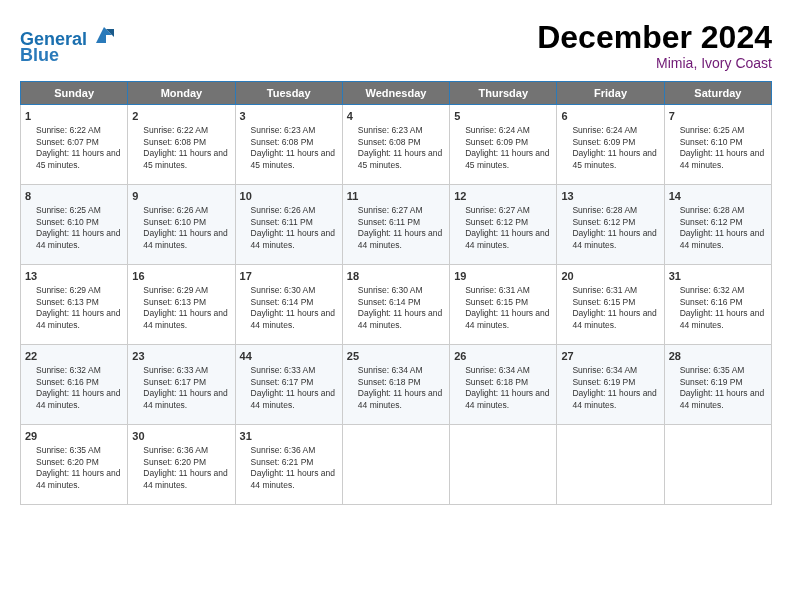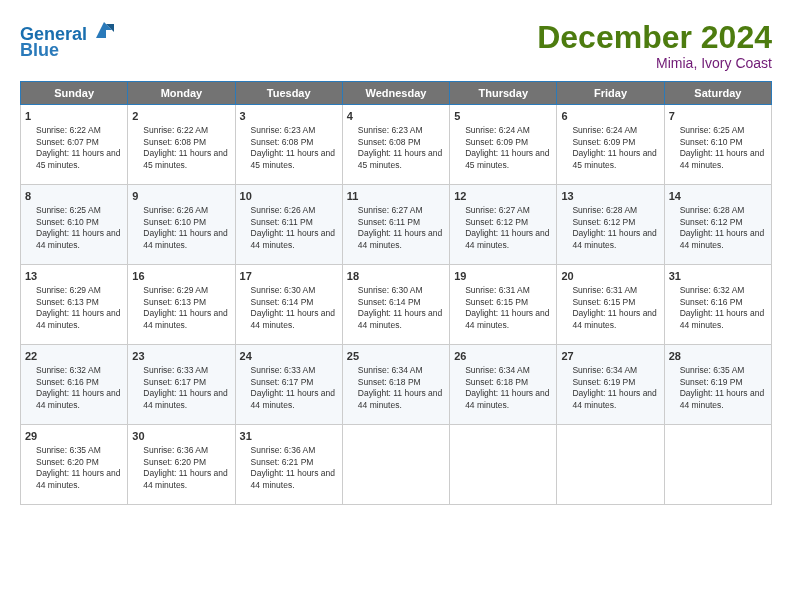--- a/index.html
+++ b/index.html
@@ -12,21 +12,21 @@
     }
     .page {
       width: 792px;
       height: 612px;
       padding: 20px 20px 10px 20px;
       background: #fff;
     }
     .header {
       display: flex;
       justify-content: space-between;
-      align-items: flex-start;
+      align-items: center;
       margin-bottom: 10px;
     }
     .logo {
       display: flex;
       align-items: center;
     }
     .logo-text {
       font-size: 18px;
       font-weight: bold;
       color: #333;
@@ -39,21 +39,21 @@
       width: 20px;
       height: 20px;
       margin-left: 2px;
     }
     .title-block {
       text-align: right;
     }
     .month-title {
       font-size: 32px;
       font-weight: bold;
-      color: #4d7c0f;
+      color: #000000;
       line-height: 1.1;
     }
     .location {
       font-size: 14px;
       color: #701a75;
     }
     .calendar {
       width: 100%;
       border-collapse: collapse;
       font-size: 9.5px;
@@ -238,21 +238,21 @@
         <tr>
           <td>
             <span class="day-num">22</span>
             <div class="day-info">Sunrise: 6:32 AM<br>Sunset: 6:16 PM<br>Daylight: 11 hours and 44 minutes.</div>
           </td>
           <td>
             <span class="day-num">23</span>
             <div class="day-info">Sunrise: 6:33 AM<br>Sunset: 6:17 PM<br>Daylight: 11 hours and 44 minutes.</div>
           </td>
           <td>
-            <span class="day-num">24</span>
+            <span class="day-num">44</span>
             <div class="day-info">Sunrise: 6:33 AM<br>Sunset: 6:17 PM<br>Daylight: 11 hours and 44 minutes.</div>
           </td>
           <td>
             <span class="day-num">25</span>
             <div class="day-info">Sunrise: 6:34 AM<br>Sunset: 6:18 PM<br>Daylight: 11 hours and 44 minutes.</div>
           </td>
           <td>
             <span class="day-num">26</span>
             <div class="day-info">Sunrise: 6:34 AM<br>Sunset: 6:18 PM<br>Daylight: 11 hours and 44 minutes.</div>
           </td>

